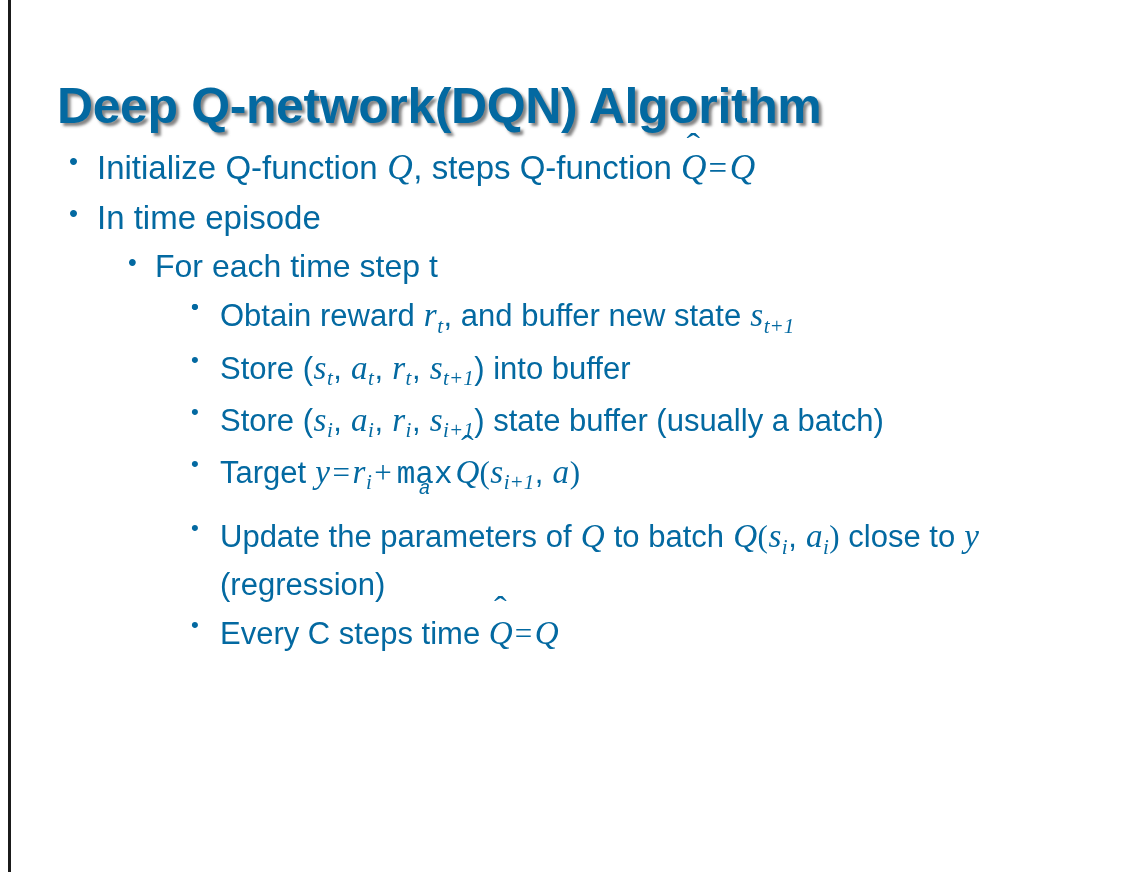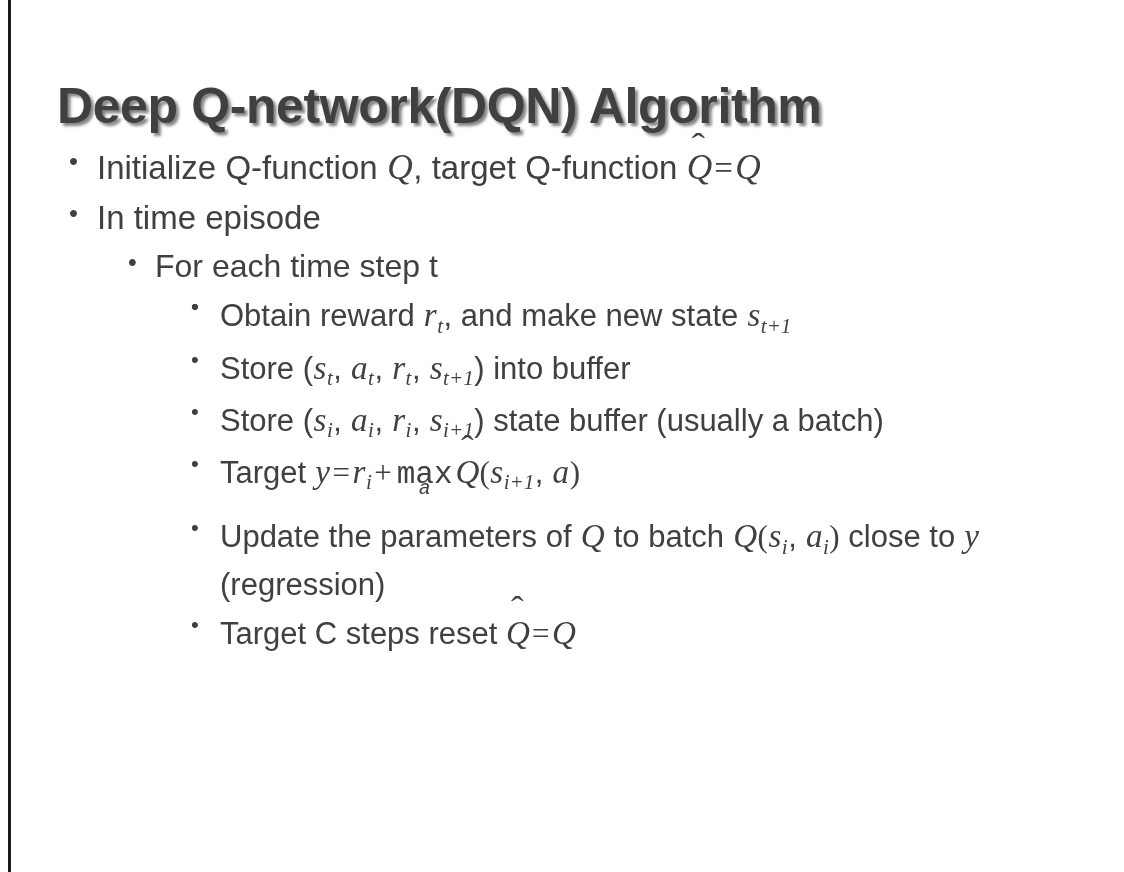--- a/index.html
+++ b/index.html
@@ -7,21 +7,21 @@
     padding: 0;
     background: #ffffff;
   }
   .slide {
     position: relative;
     width: 1024px;
     height: 872px;
     background: #ffffff;
     overflow: hidden;
     font-family: "Liberation Sans", sans-serif;
-    color: #404040;
+    color: #0369a1;
   }
   
   .edge-rule {
     position: absolute;
     left: 8px;
     top: 0;
     width: 3px;
     height: 872px;
     background: #1b1b1b;
   }
@@ -157,40 +157,40 @@
 <div class="slide">
 
   <div class="edge-rule"></div>
 
   <h1 class="slide-title">Deep Q-network(DQN) Algorithm</h1>
 
   <div class="body-list">
 
     <div class="bullet-row lv1">
       <span class="dot">•</span>
-      <span class="txt"><span>Initialize Q-function </span><span class="mi">Q</span><span>, target Q-function </span><span class="hatq">Q</span><span class="mo">=</span><span class="mi">Q</span></span>
+      <span class="txt"><span>Initialize Q-function </span><span class="mi">Q</span><span>, steps Q-function </span><span class="hatq">Q</span><span class="mo">=</span><span class="mi">Q</span></span>
     </div>
 
     <div class="bullet-row lv1">
       <span class="dot">•</span>
       <span class="txt">In time episode</span>
     </div>
 
     <div class="bullet-row lv2">
       <span class="dot">•</span>
       <span class="txt">For each time step t</span>
     </div>
 
     <div class="bullet-row lv3">
       <span class="dot">•</span>
     </div>
 
     <div class="bullet-row lv3">
       <span class="dot">•</span>
-      <span class="txt"><span>Obtain reward </span><span class="mi">r</span><span class="sub">t</span><span>, and make new state </span><span class="mi">s</span><span class="sub">t+1</span></span>
+      <span class="txt"><span>Obtain reward </span><span class="mi">r</span><span class="sub">t</span><span>, and buffer new state </span><span class="mi">s</span><span class="sub">t+1</span></span>
     </div>
 
     <div class="bullet-row lv3">
       <span class="dot">•</span>
       <span class="txt"><span>Store (</span><span class="mi">s</span><span class="sub">t</span><span>, </span><span class="mi">a</span><span class="sub">t</span><span>, </span><span class="mi">r</span><span class="sub">t</span><span>, </span><span class="mi">s</span><span class="sub">t+1</span><span>) into buffer</span></span>
     </div>
 
     <div class="bullet-row lv3">
       <span class="dot">•</span>
       <span class="txt"><span>Store (</span><span class="mi">s</span><span class="sub">i</span><span>, </span><span class="mi">a</span><span class="sub">i</span><span>, </span><span class="mi">r</span><span class="sub">i</span><span>, </span><span class="mi">s</span><span class="sub">i+1</span><span>) state buffer (usually a batch)</span></span>
@@ -201,17 +201,17 @@
       <span class="txt"><span>Target </span><span class="mi">y</span><span class="mo">=</span><span class="mi">r</span><span class="sub">i</span><span class="mo">+</span><span class="maxop"><span class="op">max</span><span class="lim">a</span></span><span class="hatq">Q</span><span class="mn">(</span><span class="mi">s</span><span class="sub">i+1</span><span>, </span><span class="mi">a</span><span class="mn">)</span></span>
     </div>
 
     <div class="bullet-row lv3">
       <span class="dot">•</span>
       <span class="txt"><span>Update the parameters of </span><span class="mi">Q</span><span> to batch </span><span class="mi">Q</span><span class="mn">(</span><span class="mi">s</span><span class="sub">i</span><span>, </span><span class="mi">a</span><span class="sub">i</span><span class="mn">)</span><span> close to </span><span class="mi">y</span><span> (regression)</span></span>
     </div>
 
     <div class="bullet-row lv3">
       <span class="dot">•</span>
-      <span class="txt"><span>Target C steps reset </span><span class="hatq">Q</span><span class="mo">=</span><span class="mi">Q</span></span>
+      <span class="txt"><span>Every C steps time </span><span class="hatq">Q</span><span class="mo">=</span><span class="mi">Q</span></span>
     </div>
 
   </div>
 </div>
 
 </body></html>

